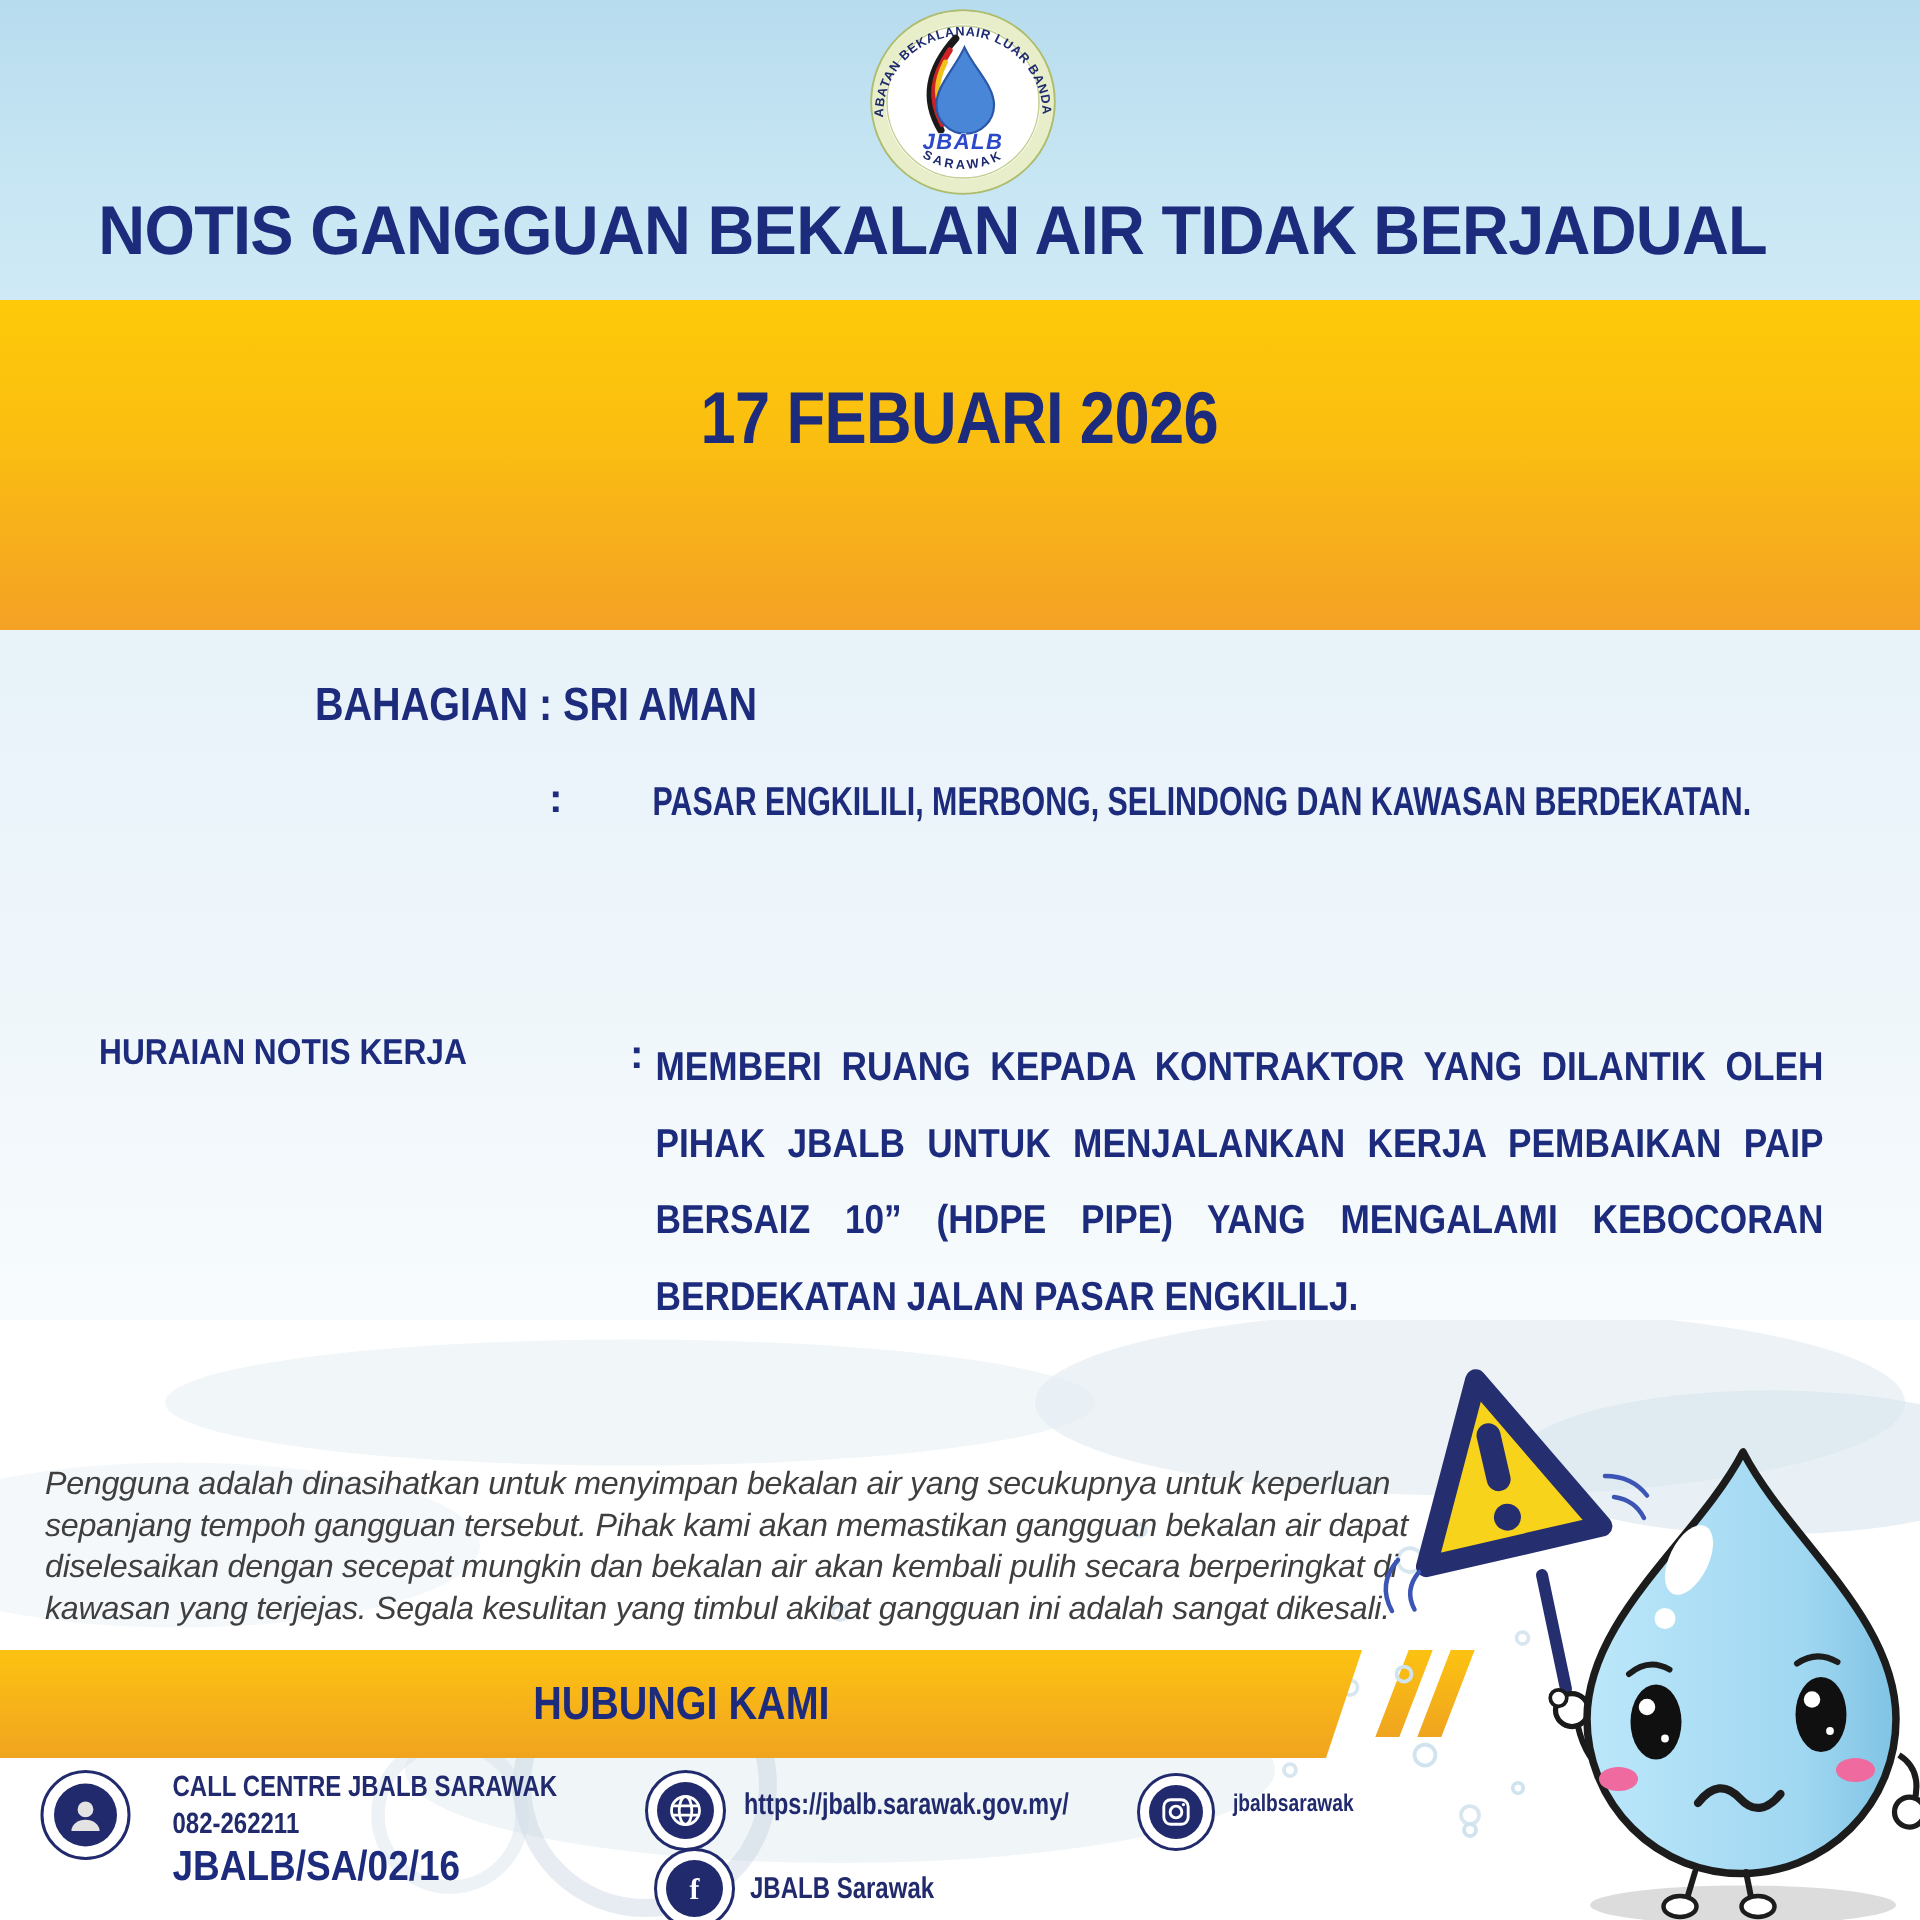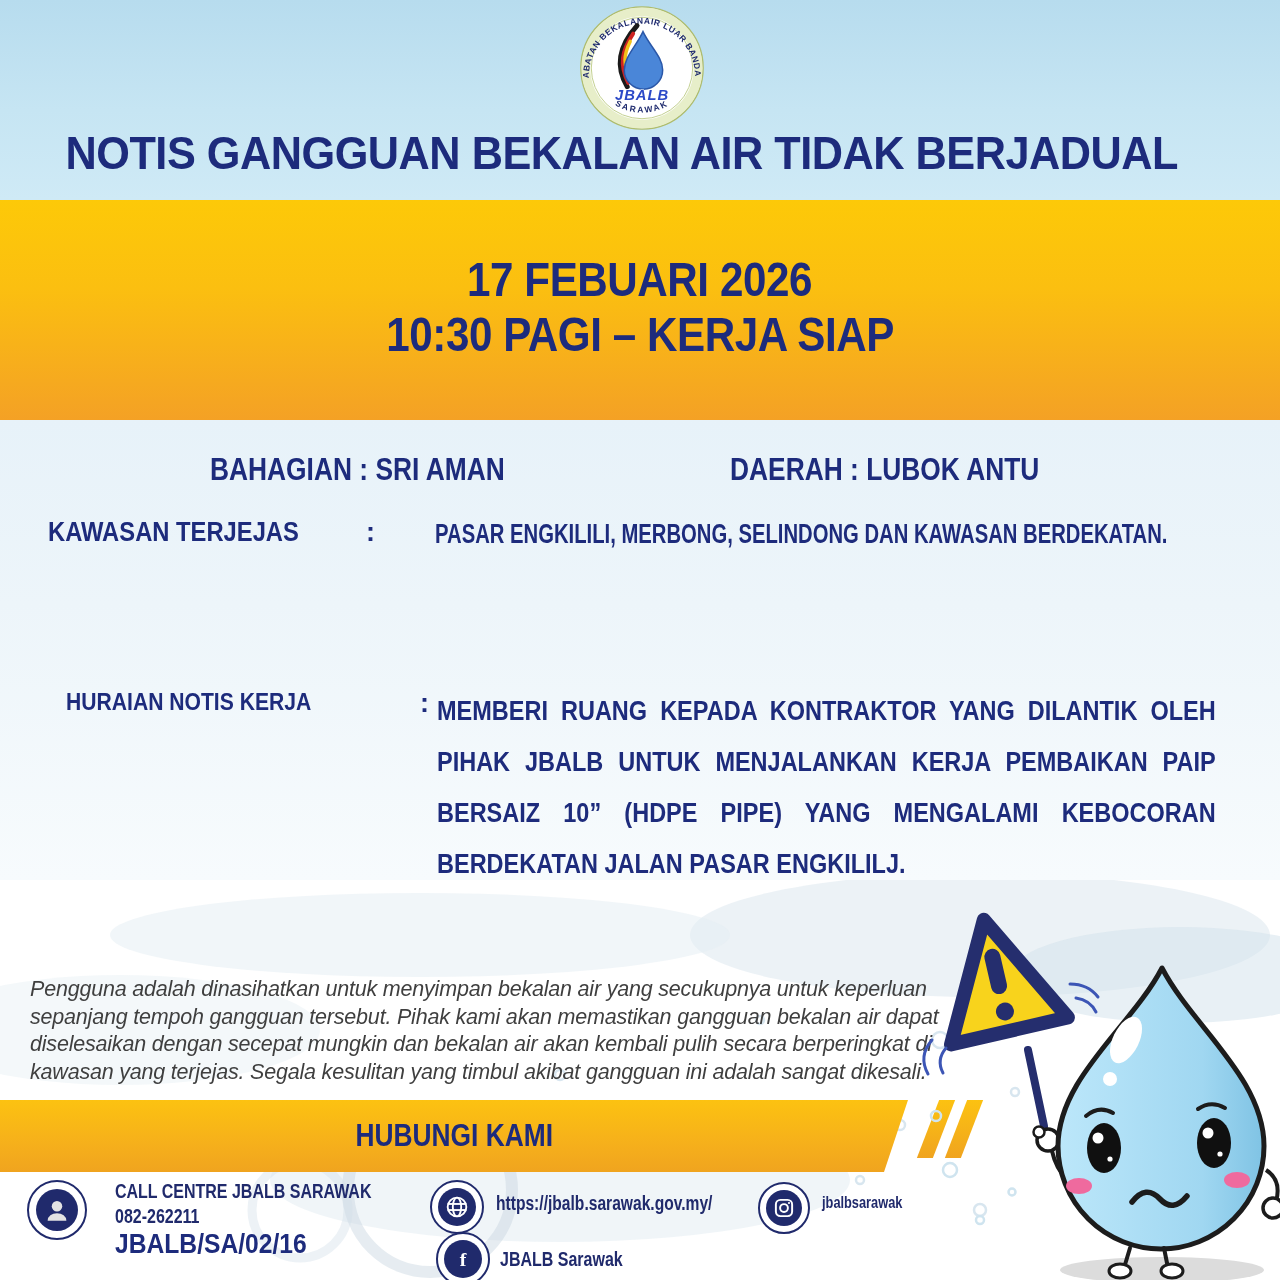--- a/index.html
+++ b/index.html
@@ -88,28 +88,25 @@
       <path d="M 66,28 C 59,43 47,54 47,67 A 19.5,19.5 0 0 0 86,67 C 86,54 73,43 66,28 Z" fill="#4a86d8" stroke="#2a57a8" stroke-width="1.5"></path>
       <text x="65" y="97" text-anchor="middle" font-size="15" font-weight="bold" font-style="italic" fill="#2b49c8" stroke="#ffffff" stroke-width="0.8" paint-order="stroke" letter-spacing="1">JBALB</text>
     </svg>
     <div class="page-title">
       <span>NOTIS GANGGUAN BEKALAN AIR TIDAK BERJADUAL</span>
     </div>
   </div>
 
   <div class="date-banner">
     <div class="sched date"><span>17 FEBUARI 2026</span></div>
-    <div class="sched time"><span>10:30 PAGI – KERJA SIAP</span></div>
   </div>
 
   <div class="info-section">
     <div class="navy bahagian"><span class="cx" style="transform:scaleX(.85)">BAHAGIAN : SRI AMAN</span></div>
-    <div class="navy daerah"><span class="cx" style="transform:scaleX(.85)">DAERAH : LUBOK ANTU</span></div>
-
-    <div class="navy kawasan-label"><span class="cx" style="transform:scaleX(.88)">KAWASAN TERJEJAS</span></div>
+
     <div class="navy kawasan-colon">:</div>
     <div class="navy kawasan-value"><span class="cx" style="transform:scaleX(.75)">PASAR ENGKILILI, MERBONG, SELINDONG  DAN KAWASAN BERDEKATAN.</span></div>
 
     <div class="navy huraian-label"><span class="cx" style="transform:scaleX(.88)">HURAIAN NOTIS KERJA</span></div>
     <div class="navy huraian-colon">:</div>
     <div class="huraian-text">
       <div class="jl">MEMBERI RUANG KEPADA KONTRAKTOR YANG DILANTIK OLEH</div>
       <div class="jl">PIHAK JBALB UNTUK MENJALANKAN KERJA PEMBAIKAN PAIP</div>
       <div class="jl">BERSAIZ 10” (HDPE PIPE) YANG MENGALAMI KEBOCORAN</div>
       <div class="jl-last">BERDEKATAN JALAN PASAR ENGKILILJ.</div>

